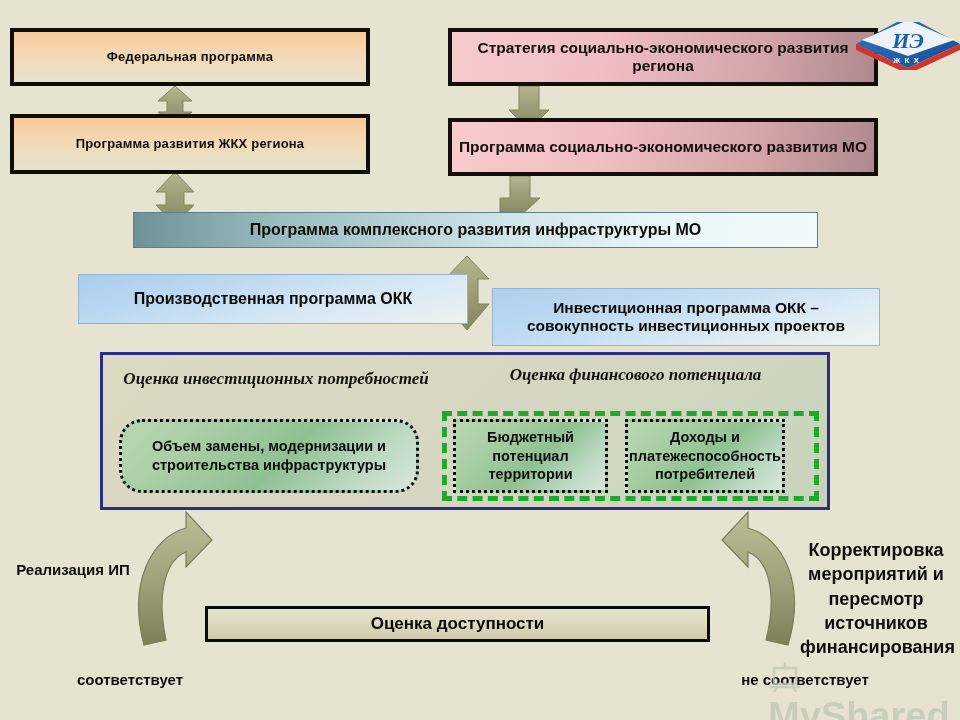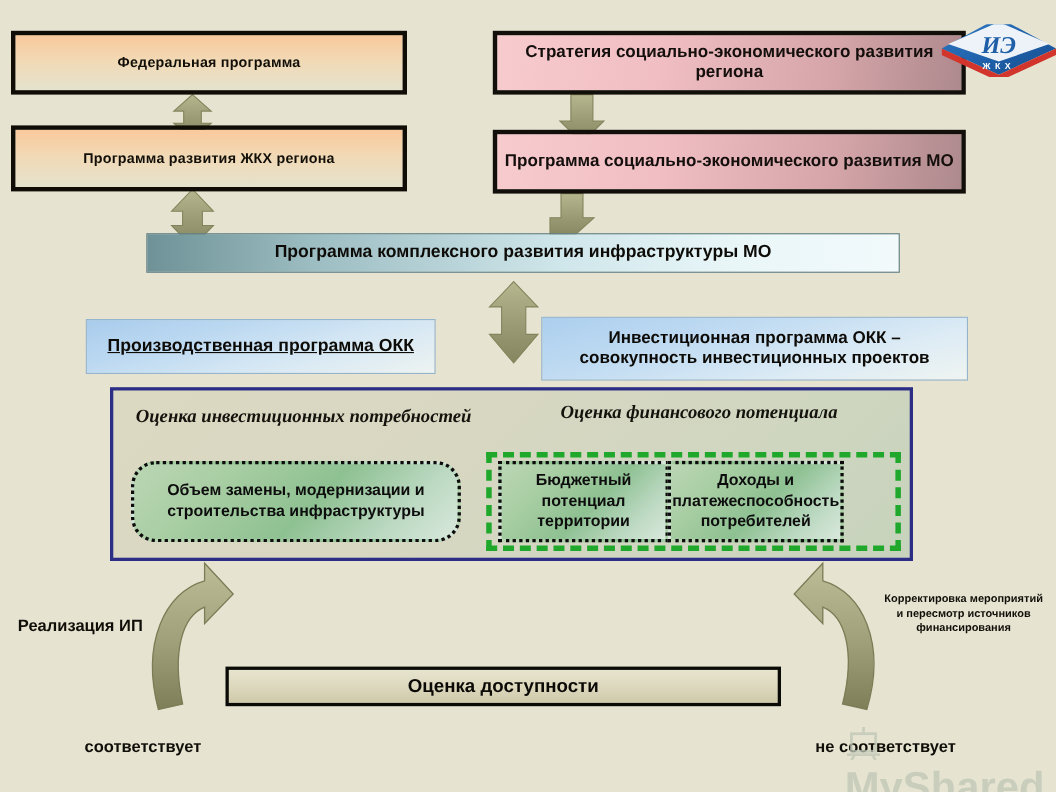--- a/index.html
+++ b/index.html
@@ -165,21 +165,21 @@
   </div>
 
   <div class="node box-pink" style="left:448px;top:118px;width:430px;height:58px;">
     <span>Программа социально-экономического развития МО</span>
   </div>
 
   <div class="node box-teal" style="left:133px;top:212px;width:685px;height:36px;">
     <span>Программа комплексного развития инфраструктуры МО</span>
   </div>
 
-  <div class="node box-blue" style="left:78px;top:290px;width:318px;height:50px;text-decoration:underline;">
+  <div class="node box-blue" style="left:78px;top:274px;width:390px;height:50px;">
     <span>Производственная программа ОКК</span>
   </div>
 
   <div class="node box-blue2" style="left:492px;top:288px;width:388px;height:58px;padding:0 6px;">
     <span>Инвестиционная  программа  ОКК – совокупность инвестиционных проектов</span>
   </div>
 
   <div class="panel-outer" style="left:100px;top:352px;width:730px;height:158px;">
 
     <div class="hdr-italic" style="left:18px;top:12px;width:310px;">
@@ -193,34 +193,34 @@
     <div class="green-group" style="left:339px;top:56px;width:377px;height:90px;"></div>
 
     <div class="green-box" style="left:16px;top:64px;width:300px;height:74px;padding:0 8px;border-radius:23px;">
       <span>Объем замены, модернизации и строительства  инфраструктуры</span>
     </div>
 
     <div class="green-box" style="left:350px;top:64px;width:155px;height:74px;padding:0 4px;">
       <span>Бюджетный потенциал территории</span>
     </div>
 
-    <div class="green-box" style="left:504px;top:64px;width:160px;height:74px;padding:0 3px;">
+    <div class="green-box" style="left:522px;top:64px;width:160px;height:74px;padding:0 3px;">
       <span>Доходы и платежеспособность потребителей</span>
     </div>
   </div>
 
   <div class="bar-bottom" style="left:205px;top:606px;width:505px;height:36px;">
     <span>Оценка доступности</span>
   </div>
 
   <div class="lbl" style="left:8px;top:560px;width:130px;font-size:15px;">
     <span>Реализация ИП</span>
   </div>
 
-  <div class="lbl" style="left:800px;top:538px;width:152px;font-size:10px;line-height:1.35;">
+  <div class="lbl" style="left:800px;top:538px;width:152px;font-size:18px;line-height:1.35;">
     <span>Корректировка мероприятий и пересмотр источников финансирования</span>
   </div>
 
   <div class="lbl" style="left:30px;top:670px;width:200px;font-size:15px;">
     <span>соответствует</span>
   </div>
 
   <div class="lbl" style="left:700px;top:670px;width:210px;font-size:15px;">
     <span>не соответствует</span>
   </div>

